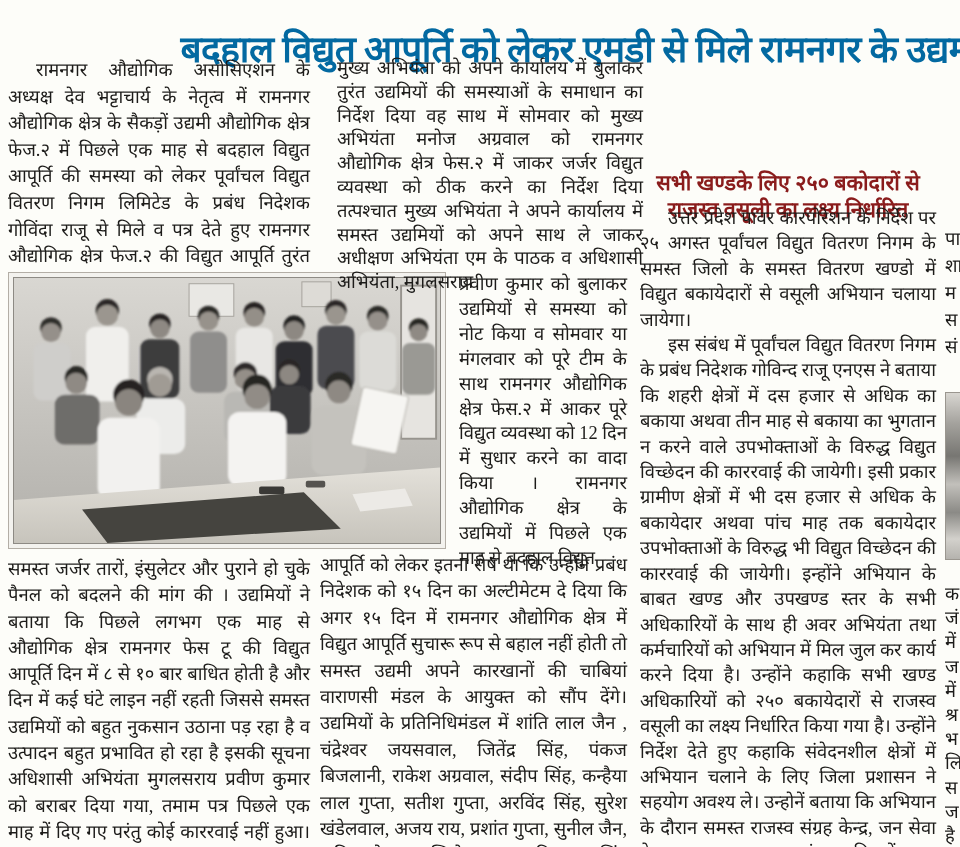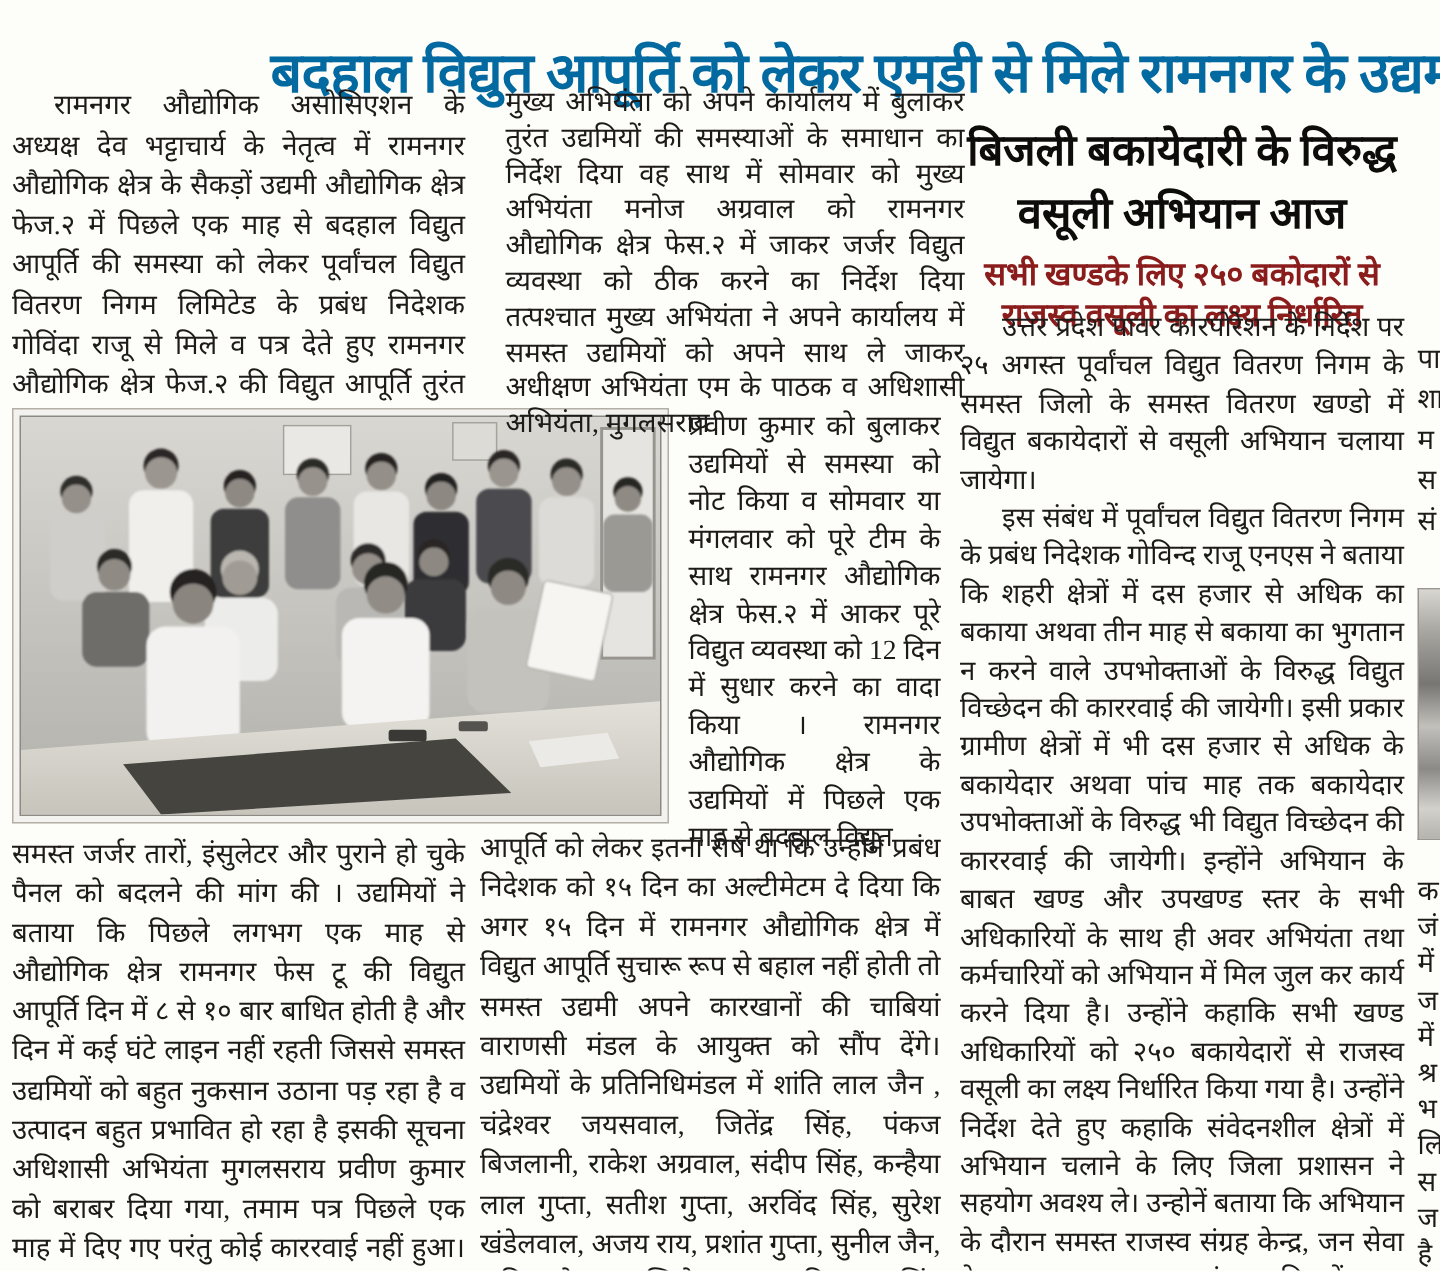--- a/index.html
+++ b/index.html
@@ -207,21 +207,20 @@
   </div>
 
   <div class="bodytext" id="col2-narrow">
     <p>प्रवीण कुमार को बुलाकर उद्यमियों से समस्या को नोट किया व सोमवार या मंगलवार को पूरे टीम के साथ रामनगर औद्योगिक क्षेत्र फेस.२ में आकर पूरे विद्युत व्यवस्था को 12 दिन में सुधार करने का वादा किया ।  रामनगर औद्योगिक क्षेत्र के उद्यमियों में पिछले एक माह से बदहाल विद्युत</p>
   </div>
 
   <div class="bodytext" id="col2-bottom">
     <p>आपूर्ति को लेकर इतना रोष था कि उन्होंने प्रबंध निदेशक को १५ दिन का अल्टीमेटम दे दिया कि अगर १५ दिन में रामनगर औद्योगिक क्षेत्र में विद्युत आपूर्ति सुचारू रूप से  बहाल नहीं होती तो समस्त उद्यमी अपने कारखानों की चाबियां वाराणसी मंडल  के आयुक्त को सौंप देंगे। उद्यमियों के प्रतिनिधिमंडल में शांति लाल जैन , चंद्रेश्वर जयसवाल, जितेंद्र सिंह, पंकज बिजलानी, राकेश अग्रवाल, संदीप सिंह, कन्हैया लाल गुप्ता, सतीश गुप्ता, अरविंद सिंह, सुरेश खंडेलवाल, अजय राय, प्रशांत गुप्ता, सुनील जैन, अमित घोसला,अखिलेश यादव, रवि प्रताप सिंह विवेक ढींगरा, परेश सिंह आदि सैकड़ों उद्यमी मौजूद थे।</p>
   </div>
 
-  <h2 class="side-headline">बिजली बकायेदारी के विरुद्ध वसूली अभियान आज</h2>
   <h3 class="side-subheadline">सभी खण्डके लिए २५० बकोदारों से राजस्व वसूली का लक्ष्य निर्धारित</h3>
   <div class="bodytext" id="col3-body">
     <p>उत्तर प्रदेश पावर कारपोरेशन के निर्देश पर २५ अगस्त पूर्वांचल विद्युत वितरण निगम के समस्त जिलो के समस्त वितरण खण्डो में विद्युत बकायेदारों से वसूली अभियान चलाया जायेगा।</p>
     <p>इस संबंध में पूर्वांचल विद्युत वितरण निगम के प्रबंध निदेशक गोविन्द राजू एनएस ने बताया कि शहरी क्षेत्रों में दस हजार से अधिक का बकाया अथवा तीन माह से बकाया का भुगतान न करने वाले उपभोक्ताओं के विरुद्ध विद्युत विच्छेदन की काररवाई की जायेगी। इसी प्रकार ग्रामीण क्षेत्रों में भी दस हजार से अधिक के बकायेदार अथवा पांच माह तक बकायेदार उपभोक्ताओं के विरुद्ध भी विद्युत विच्छेदन की काररवाई की जायेगी। इन्होंने अभियान के बाबत खण्ड और उपखण्ड स्तर के सभी अधिकारियों के साथ ही अवर अभियंता तथा कर्मचारियों को अभियान में मिल जुल कर कार्य करने दिया है। उन्होंने कहाकि सभी खण्ड अधिकारियों को २५० बकायेदारों से राजस्व वसूली का लक्ष्य निर्धारित किया गया है। उन्होंने निर्देश देते हुए कहाकि संवेदनशील क्षेत्रों में अभियान चलाने के लिए जिला प्रशासन ने सहयोग अवश्य ले। उन्होनें बताया कि अभियान के दौरान समस्त राजस्व संग्रह केन्द्र, जन सेवा केन्द्र तथा अन्य राजस्व संग्रह सुविधायें सुबह आठ से रात्रि आठ बजे तक उपलब्ध रहेंगी। अभियान में सभी पुलिस प्रवर्तनदल मौजूद रहेंगे।</p>
   </div>
 
   <div class="cropped-col fragments" id="col4-top">पा
 शा
 म
 स

